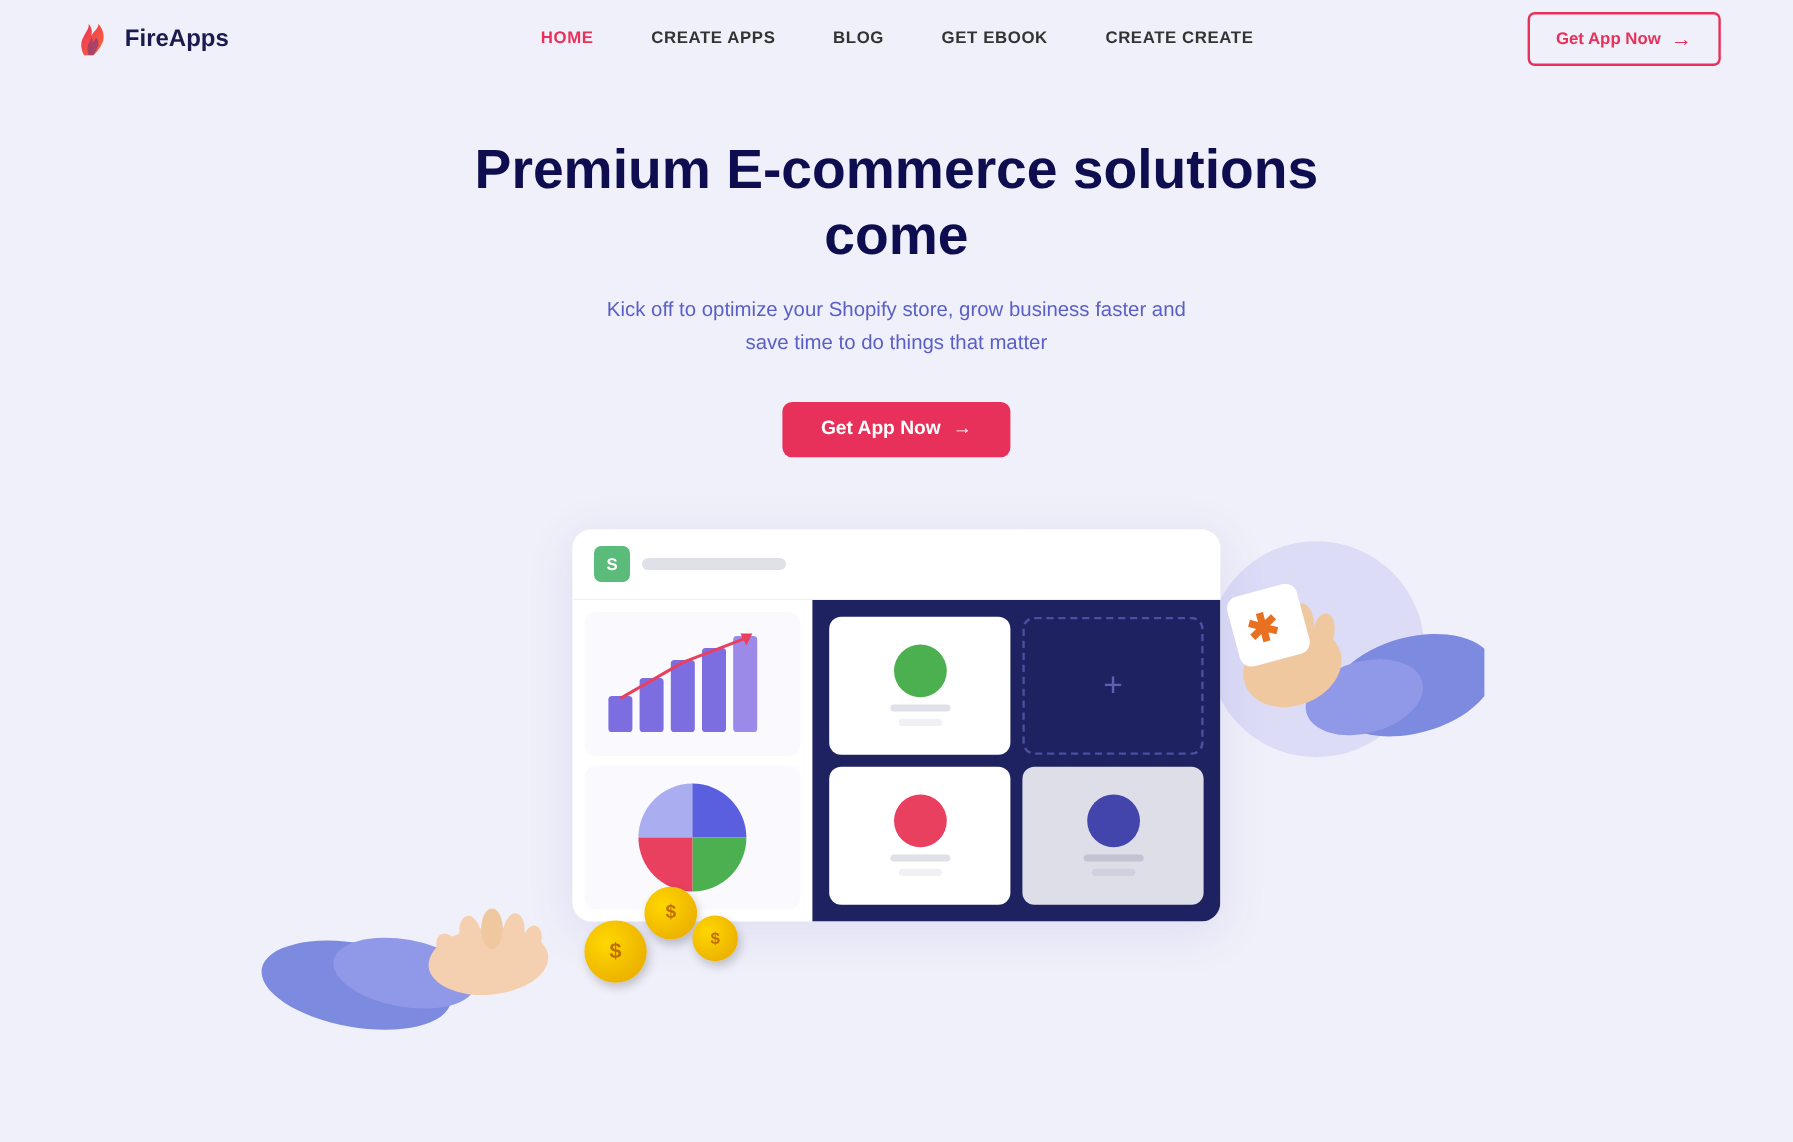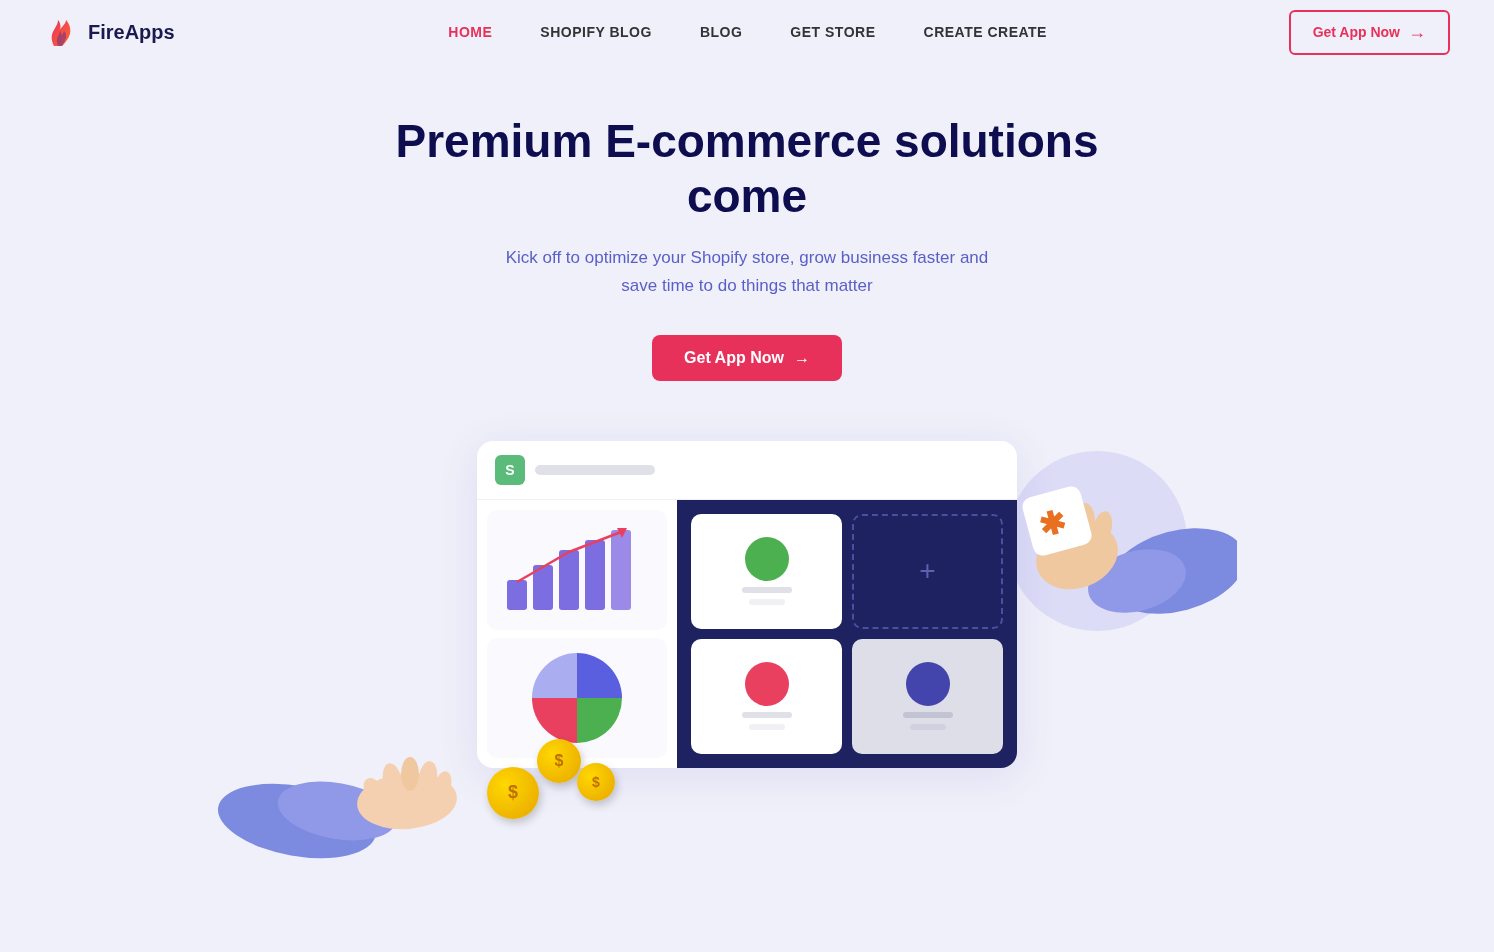--- a/index.html
+++ b/index.html
@@ -8,21 +8,21 @@
       background: #f0f0fa;
       min-height: 952px;
       overflow-x: hidden;
     }
 
     
     .navbar {
       display: flex;
       align-items: center;
       justify-content: space-between;
-      padding: 0 44px;
+      padding: 0 60px;
       height: 64px;
       background: #f0f0fa;
       position: relative;
       z-index: 10;
     }
     .logo {
       display: flex;
       align-items: center;
       gap: 8px;
       text-decoration: none;
@@ -283,23 +283,23 @@
         </linearGradient>
       </defs>
       <path d="M10 32 C8 28 6 22 10 16 C12 12 14 10 14 6 C14 6 18 10 16 16 C18 12 22 10 22 6 C22 6 28 12 26 20 C24 26 20 30 18 32 Z" fill="url(#flameGrad)"></path>
       <path d="M14 32 C13 29 12 26 14 22 C15 20 16 19 16 17 C16 17 18 19 17 22 C18 20 20 19 20 17 C20 17 23 20 22 24 C21 27 19 30 18 32 Z" fill="#5b2d8e" opacity="0.5"></path>
     </svg>
     <span class="logo-text">FireApps</span>
   </a>
 
   <ul class="nav-links">
     <li><a class="active" href="#">HOME</a></li>
-    <li><a href="#">SHOPIFY BLOG</a></li>
+    <li><a href="#">CREATE APPS</a></li>
     <li><a href="#">BLOG</a></li>
-    <li><a href="#">GET STORE</a></li>
+    <li><a href="#">GET EBOOK</a></li>
     <li><a href="#">CREATE CREATE</a></li>
   </ul>
 
   <a class="btn-get-app" href="#">
     <span>Get App Now</span>
     <span class="arrow-right">→</span>
   </a>
 </nav>
 
 <section class="hero">

